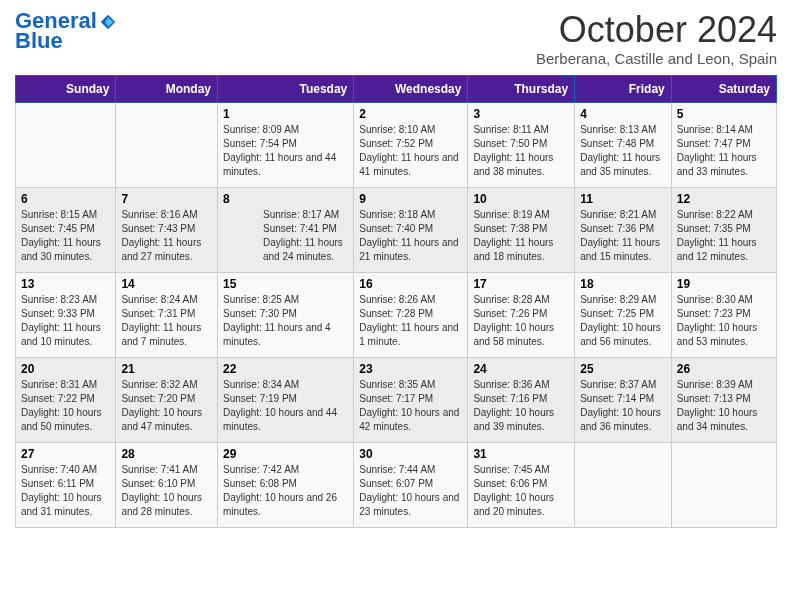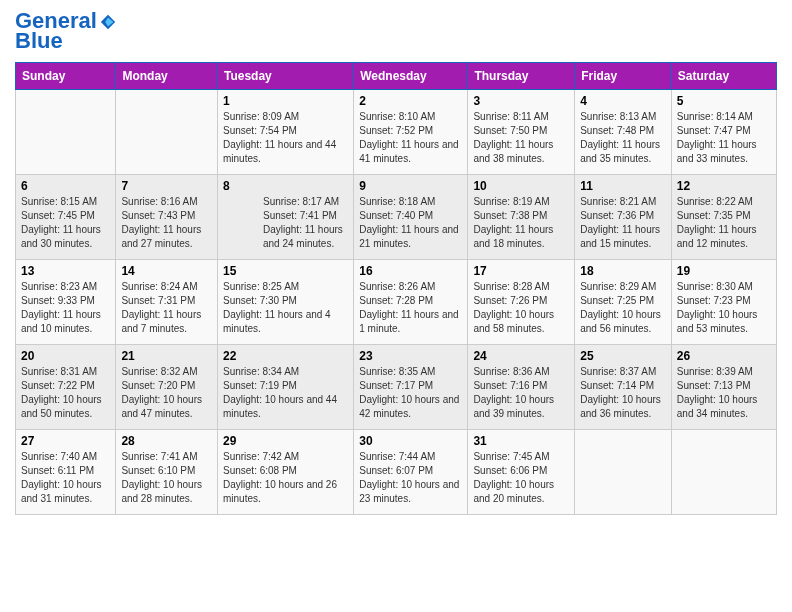--- a/index.html
+++ b/index.html
@@ -40,23 +40,23 @@
     .subtitle {
       font-size: 15px;
       color: #555;
     }
     table {
       width: 100%;
       border-collapse: collapse;
       font-size: 11px;
     }
     thead tr th {
-      background-color: #a21caf;
+      background-color: #4c1d95;
       color: #fff;
-      text-align: left;
+      text-align: right;
       padding: 6px 6px;
       font-size: 12px;
       font-weight: bold;
       border: 1px solid #1565C0;
     }
     tbody tr td {
       border: 1px solid #ccc;
       vertical-align: top;
       padding: 4px 5px;
       min-height: 80px;
@@ -86,20 +86,24 @@
 <div class="header">
   <div class="logo">
     <div class="logo-text">
       <span style="color:#1565C0">General</span><svg width="18" height="18" style="vertical-align:middle;margin-left:2px" viewBox="0 0 20 20">
           <polygon points="10,2 18,10 10,18 2,10" fill="#1565C0"></polygon>
           <polygon points="10,5 16,10 10,15 7,10" fill="#4FC3F7"></polygon>
         </svg>
     </div>
     <div style="font-size:22px;font-weight:bold;color:#1565C0;margin-top:-4px">Blue</div>
   </div>
+  <div class="title-block">
+    <div class="main-title">October 2024</div>
+    <div class="subtitle">Berberana, Castille and Leon, Spain</div>
+  </div>
 </div>
 
 <table>
   <thead>
     <tr id="header-row">
         <th>Sunday</th>
         <th>Monday</th>
         <th>Tuesday</th>
         <th>Wednesday</th>
         <th>Thursday</th>

